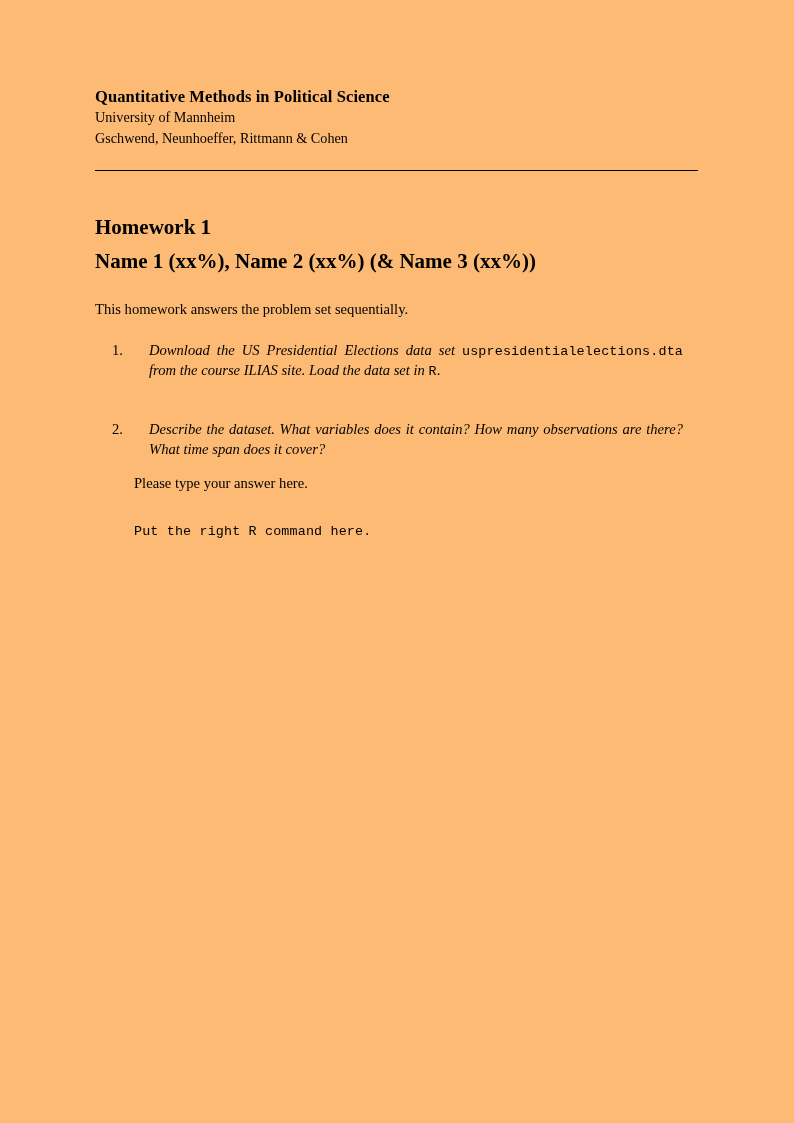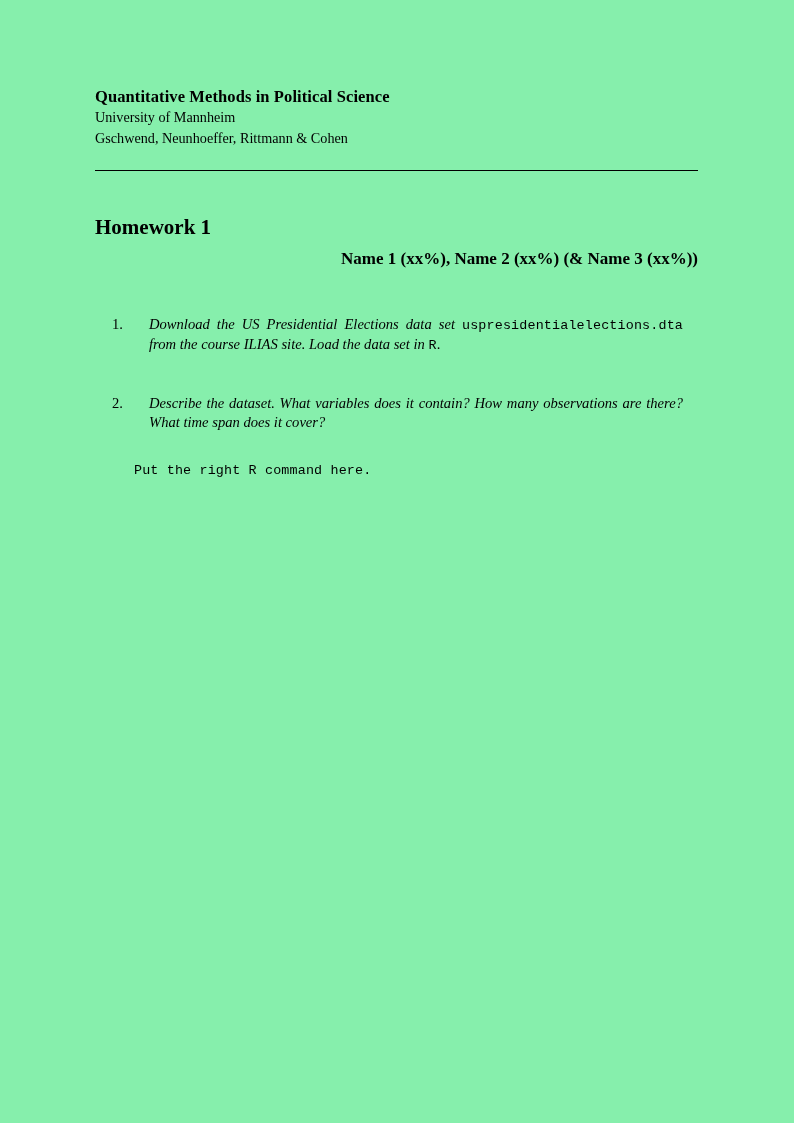--- a/index.html
+++ b/index.html
@@ -14,21 +14,21 @@
     font-family: "Liberation Serif", "DejaVu Serif", serif;
     color: #000000;
     -webkit-font-smoothing: antialiased;
   }
 
   .page {
     position: absolute;
     left: 0; top: 0;
     width: 794px;
     height: 1123px;
-    background: #86efac;
+    background: #fdba74;
     overflow: hidden;
   }
 
   
   .letterhead {
     position: absolute;
     left: 95px;
     top: 86px;
     width: 603px;
   }
@@ -62,22 +62,22 @@
     text-align: left;
     font-size: 21px;
     font-weight: bold;
     line-height: 1.25;
   }
   .doc-authors {
     position: absolute;
     left: 95px;
     top: 248px;
     width: 603px;
-    text-align: right;
-    font-size: 17px;
+    text-align: left;
+    font-size: 21px;
     font-weight: bold;
     line-height: 1.3;
   }
 
   
   .body-area {
     position: absolute;
     left: 95px;
     top: 300px;
     width: 603px;
@@ -146,32 +146,34 @@
     <div class="lh-line">University of Mannheim</div>
     <div class="lh-line">Gschwend, Neunhoeffer, Rittmann &amp; Cohen</div>
   </div>
   <div class="letterhead-rule"></div>
 
   <div class="doc-title">Homework 1</div>
   <div class="doc-authors">Name 1 (xx%), Name 2 (xx%) (&amp; Name 3 (xx%))</div>
 
   <div class="body-area">
 
+    <p class="intro">This homework answers the problem set sequentially.</p>
 
     <ol class="problems">
 
       <li>
         <span class="marker">1.</span>
         <p class="q-text"><span>Download the US Presidential Elections data set </span><span class="mono">uspresidentialelections.dta</span><span> from the course ILIAS site. Load the data set in </span><span class="mono">R</span><span class="roman">.</span></p>
       </li>
 
       <div class="item-gap"></div>
 
       <li>
         <span class="marker">2.</span>
         <p class="q-text">Describe the dataset. What variables does it contain? How many observations are there? What time span does it cover?</p>
+        <p class="answer-roman">Please type your answer here.</p>
         <pre class="code-block gap-large">Put the right R command here.</pre>
       </li>
 
     </ol>
   </div>
 
 </div>
 
 </body></html>

